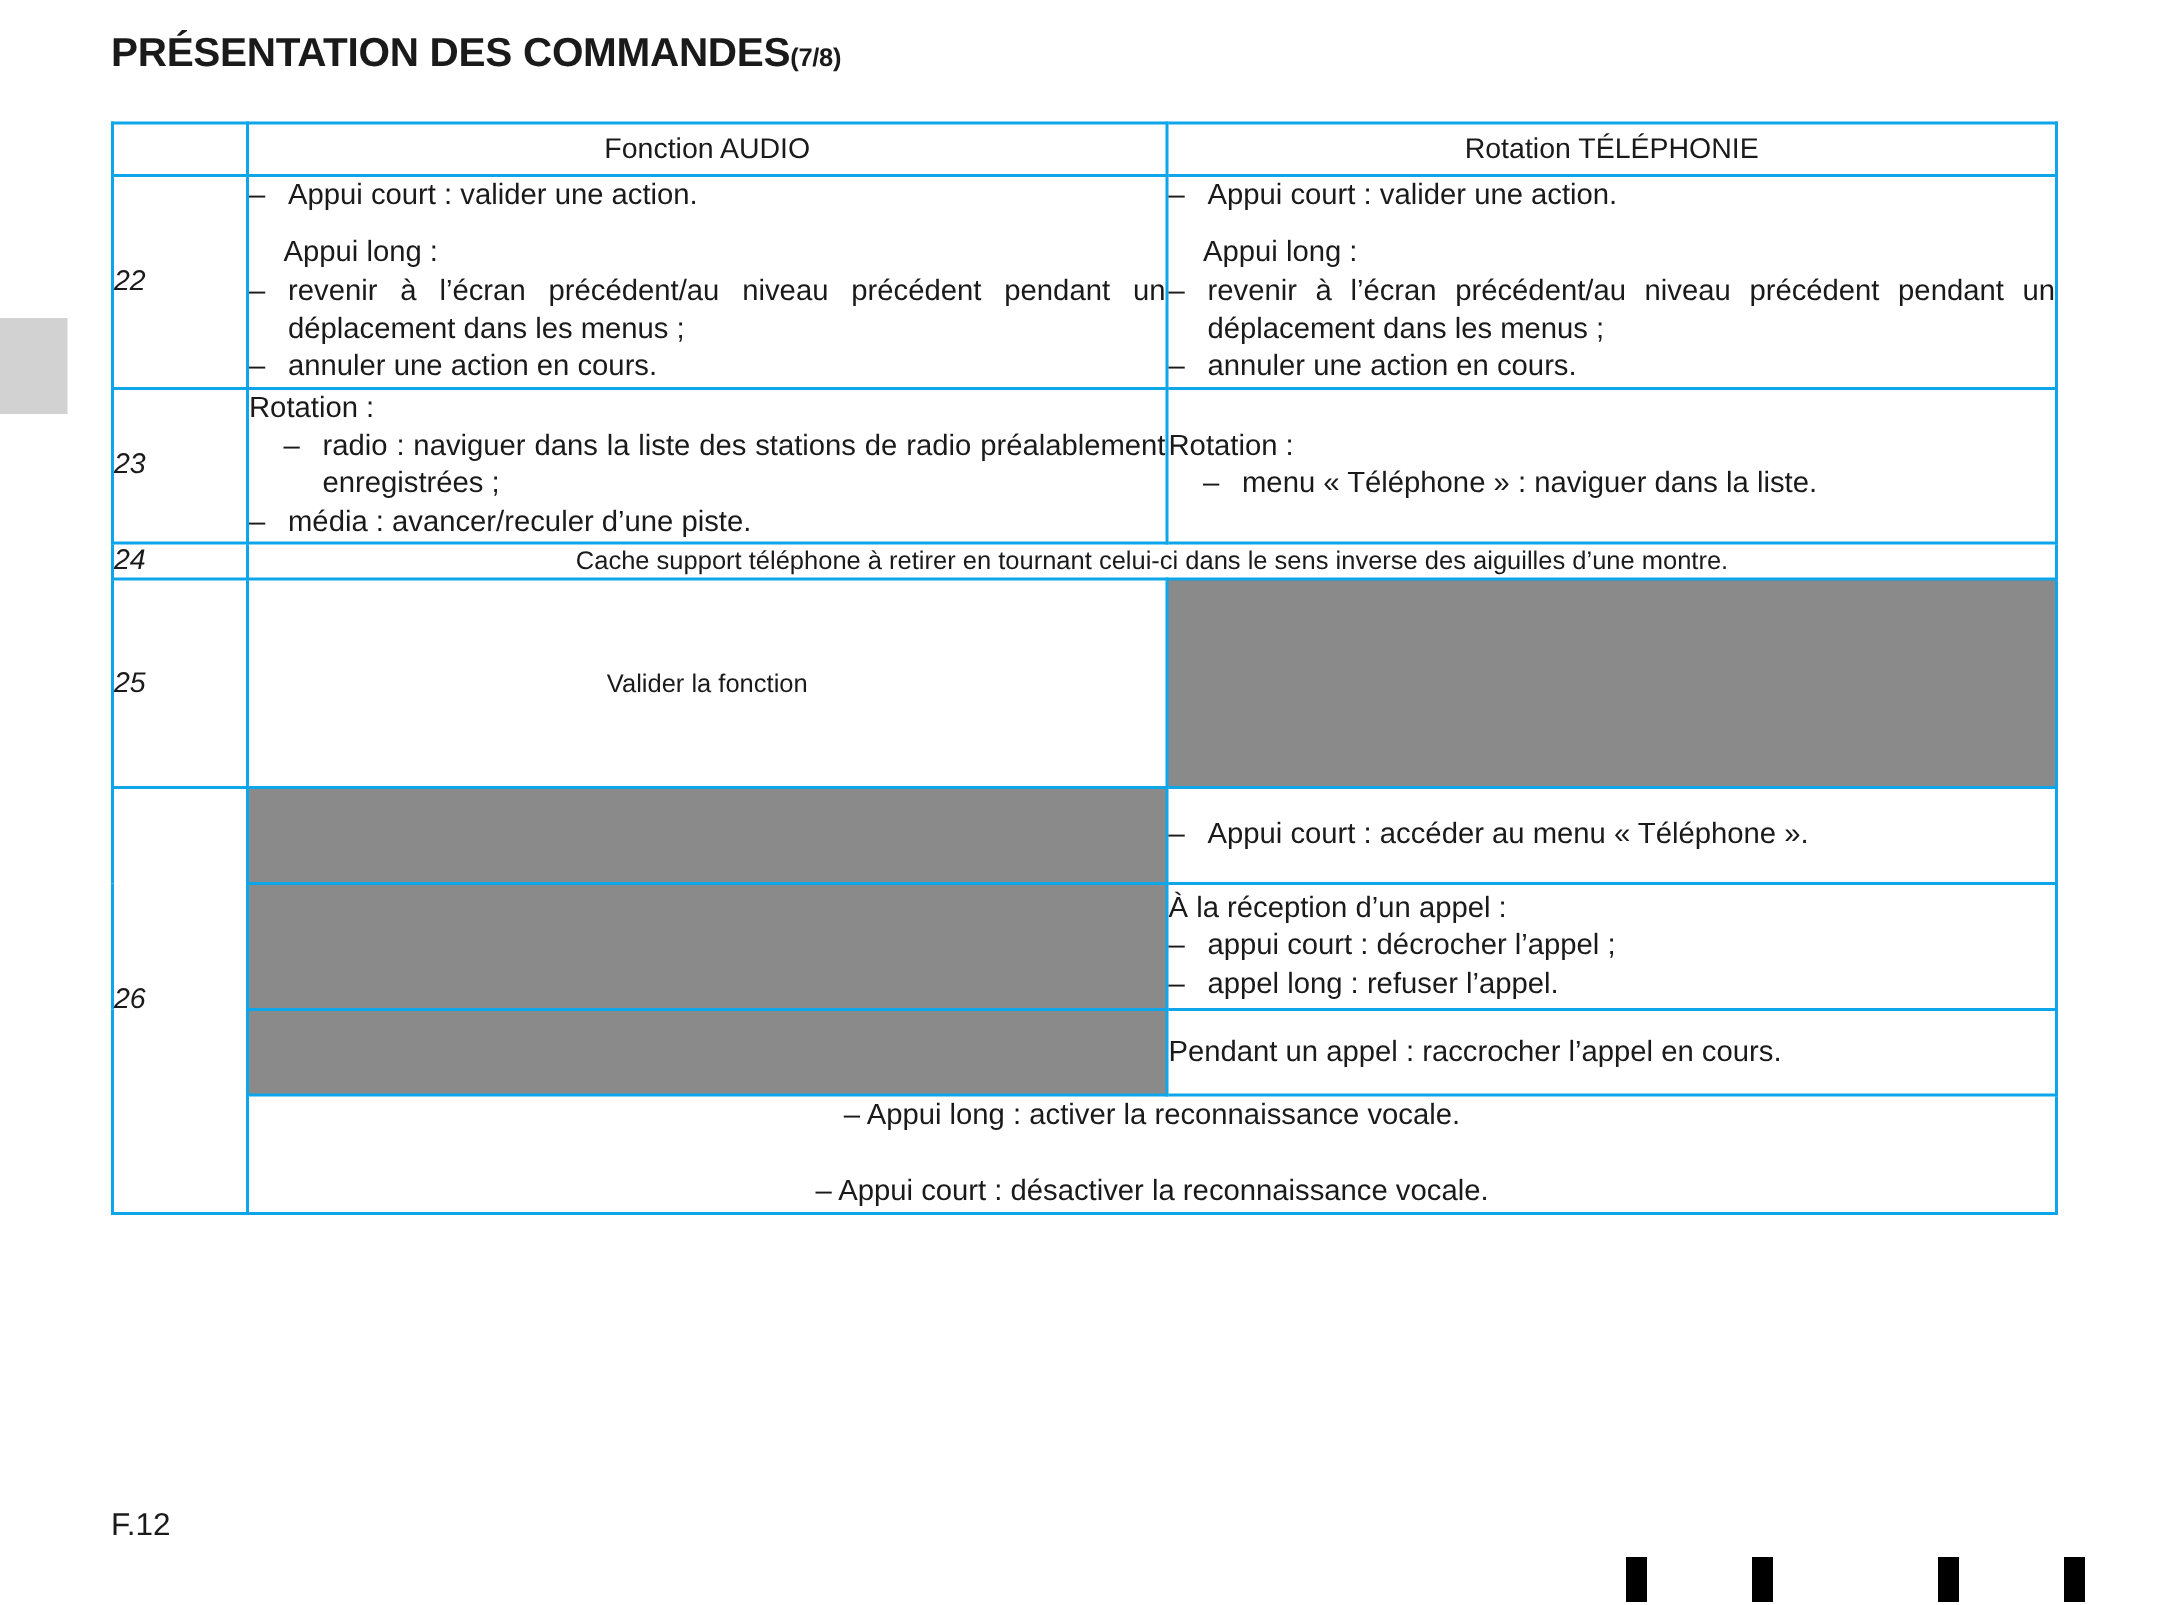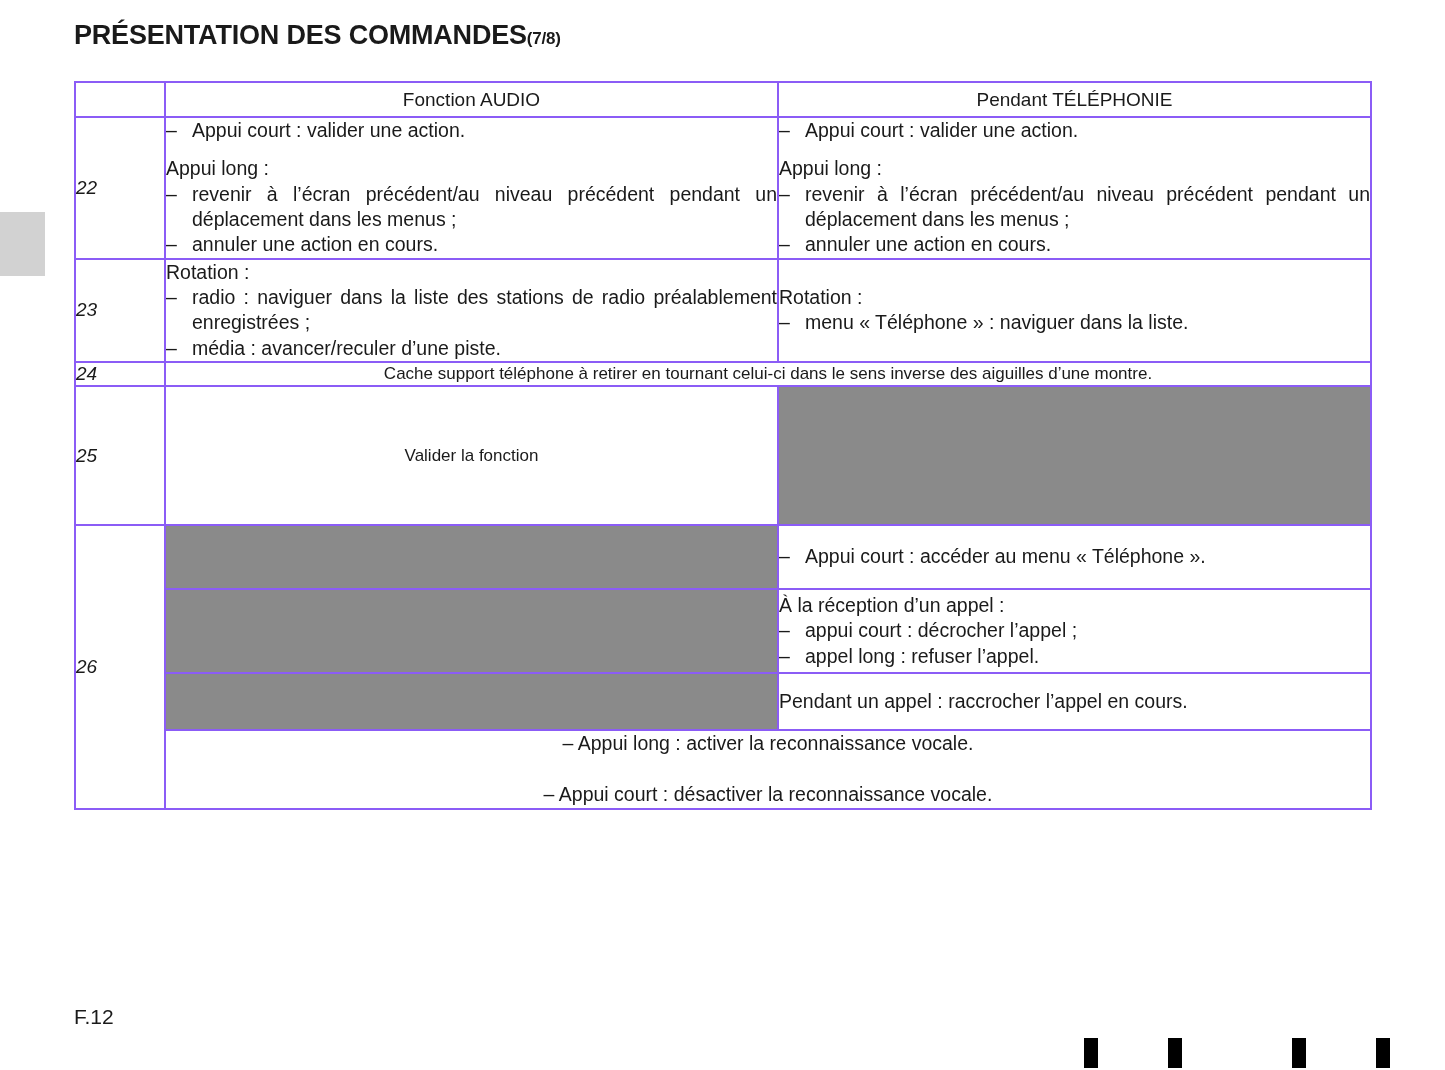--- a/index.html
+++ b/index.html
@@ -44,21 +44,21 @@
   
   #commands-table {
     position: absolute;
     left: 74px;
     top: 81px;
     width: 1298px;
     border-collapse: collapse;
     table-layout: fixed;
   }
   #commands-table td, #commands-table th {
-    border: 2px solid #8b5cf6;
+    border: 2px solid #0ea5e9;
     padding: 0;
     vertical-align: middle;
     font-weight: normal;
   }
   .col-num   { width: 90px; }
   .col-audio { width: 613px; }
   .col-tel   { width: 593px; }
 
   
   .hdr-cell {
@@ -92,21 +92,21 @@
     font-size: 17px;
     padding: 9px 12px;
   }
   .gray-cell {
     background: #8a8a8a;
     border: 2px solid #111111;
   }
 
   
   .plain-line { margin: 0 0 0 0; }
-  .gap-line   { margin-top: 13px; }
+  .gap-line   { margin-top: 13px; padding-left: 23px; }
   .dash-item {
     display: flex;
     margin: 0;
   }
   .dash-item .dash {
     width: 26px;
     flex: 0 0 26px;
   }
   .dash-item .dtext { flex: 1 1 auto; }
   .justify .dtext {
@@ -154,21 +154,21 @@
   <colgroup>
     <col class="col-num">
     <col class="col-audio">
     <col class="col-tel">
   </colgroup>
 
   <tbody>
       <tr>
     <td class="hdr-blank"></td>
     <td class="hdr-cell">Fonction AUDIO</td>
-    <td class="hdr-cell">Pendant TÉLÉPHONIE</td>
+    <td class="hdr-cell">Rotation TÉLÉPHONIE</td>
   </tr>
 
   <tr>
     <td class="num-cell">22</td>
     <td class="content-cell">
       <div class="dash-item">
         <span class="dash">–</span>
         <span class="dtext">Appui court : valider une action.</span>
       </div>
       <div class="plain-line gap-line">Appui long :</div>

